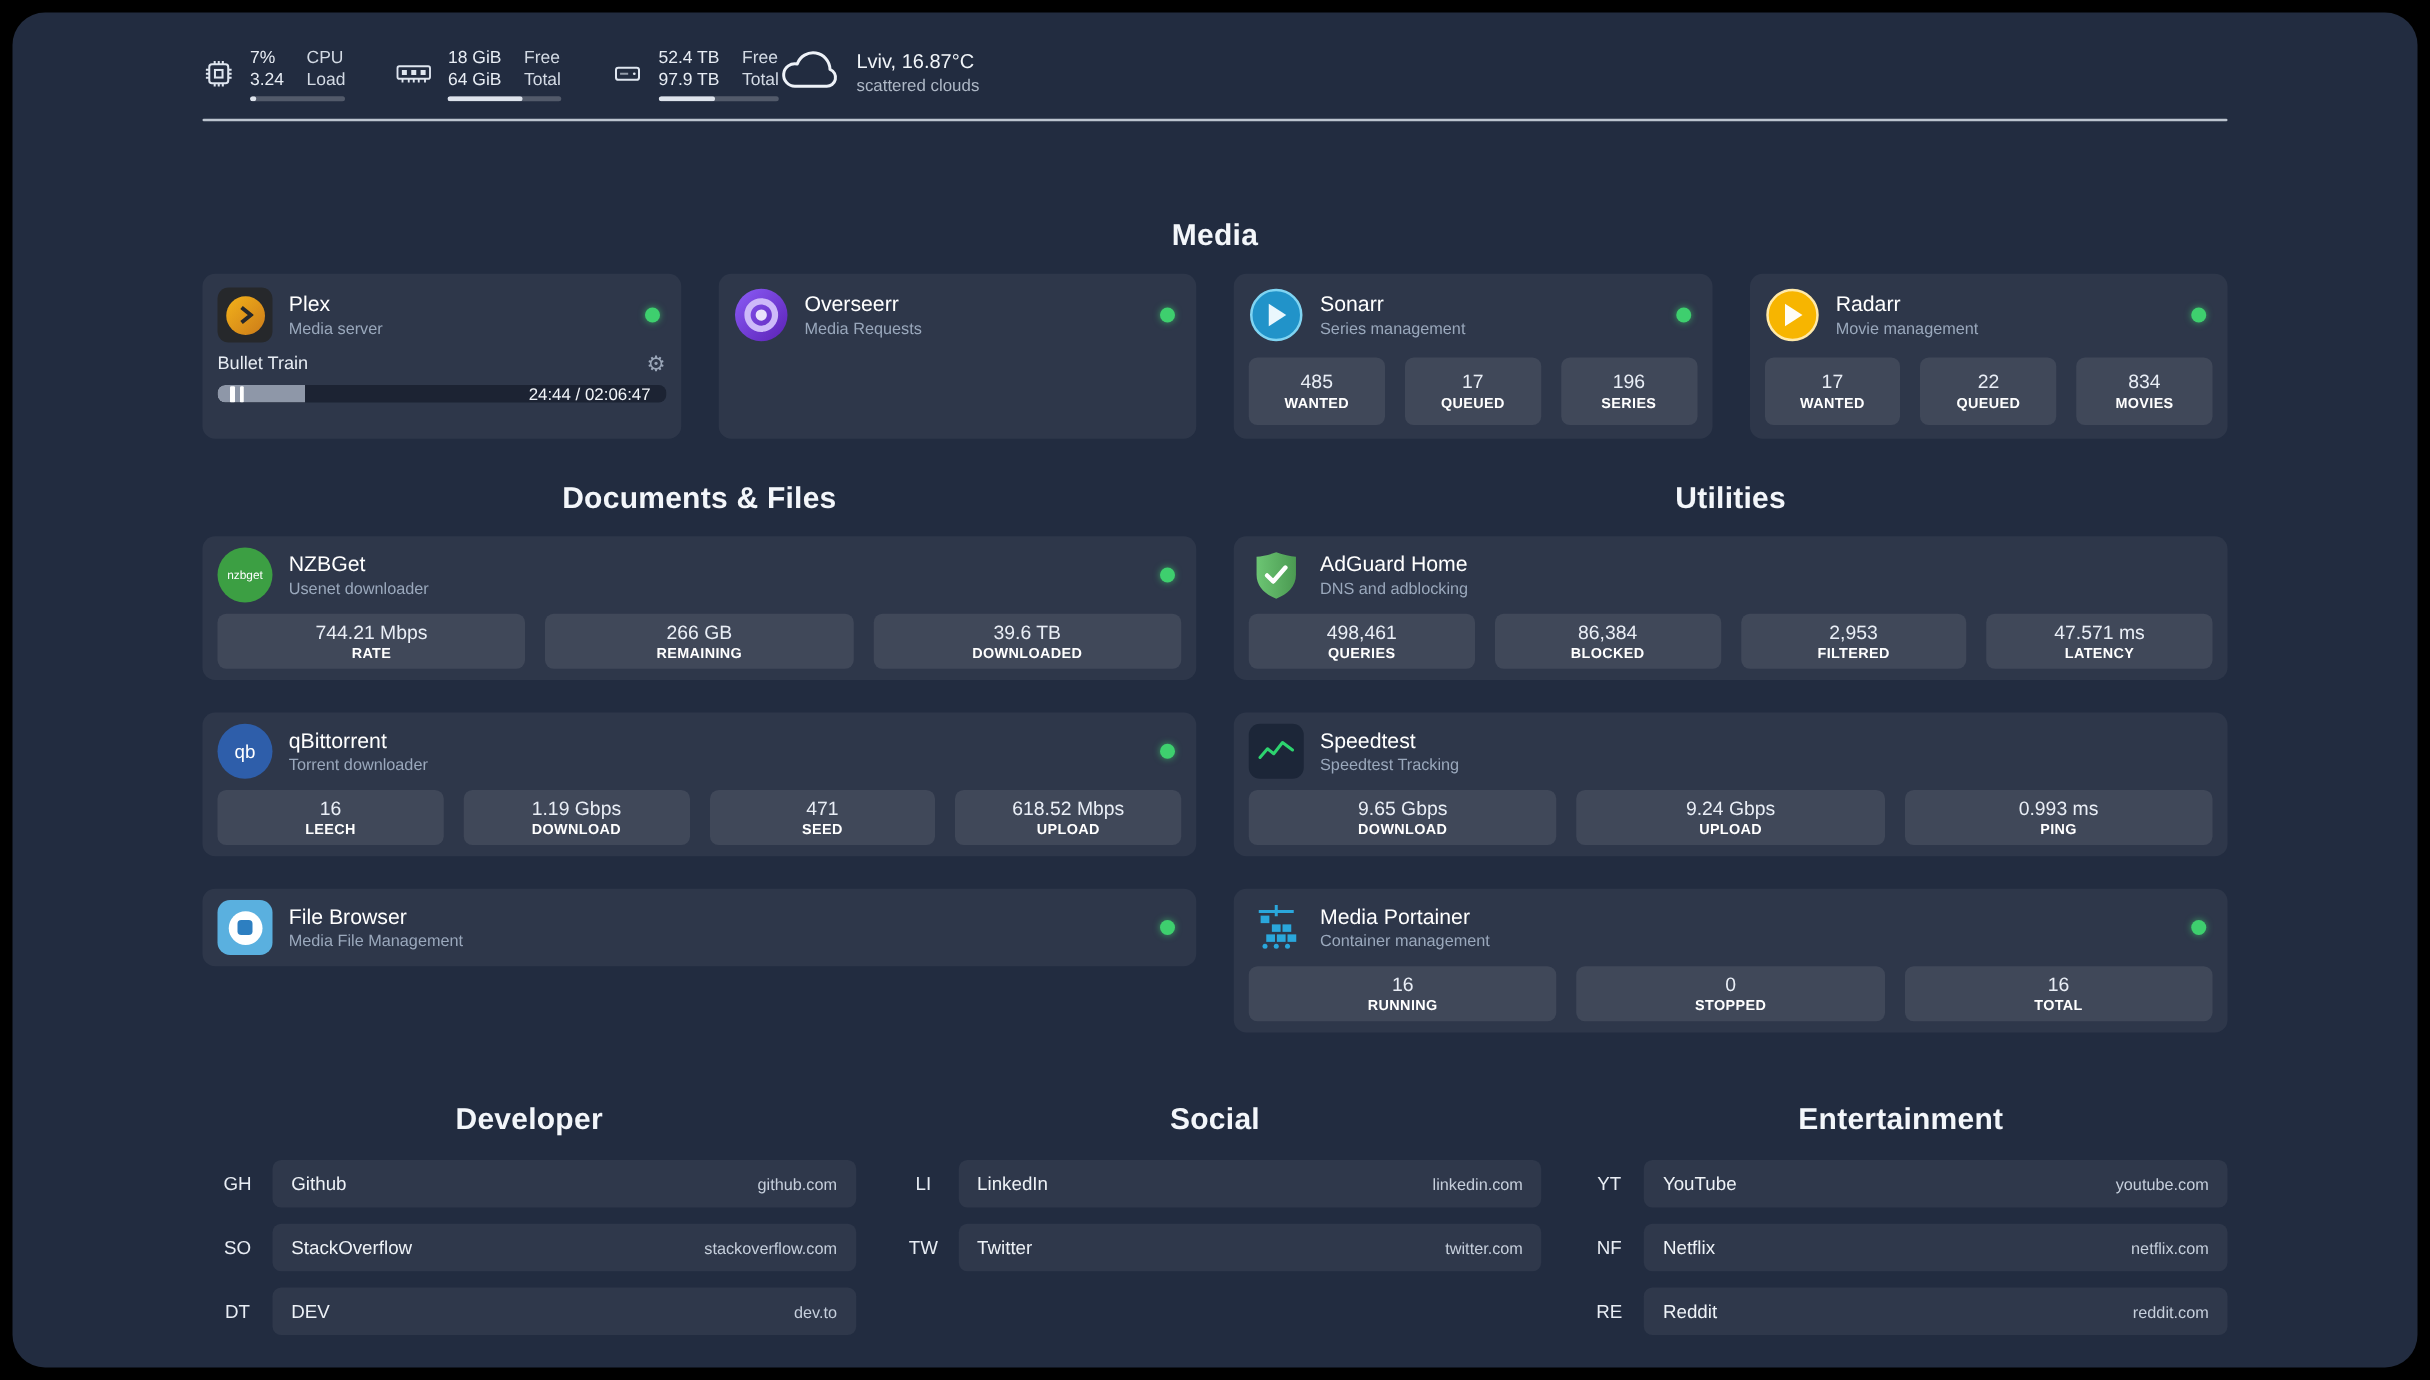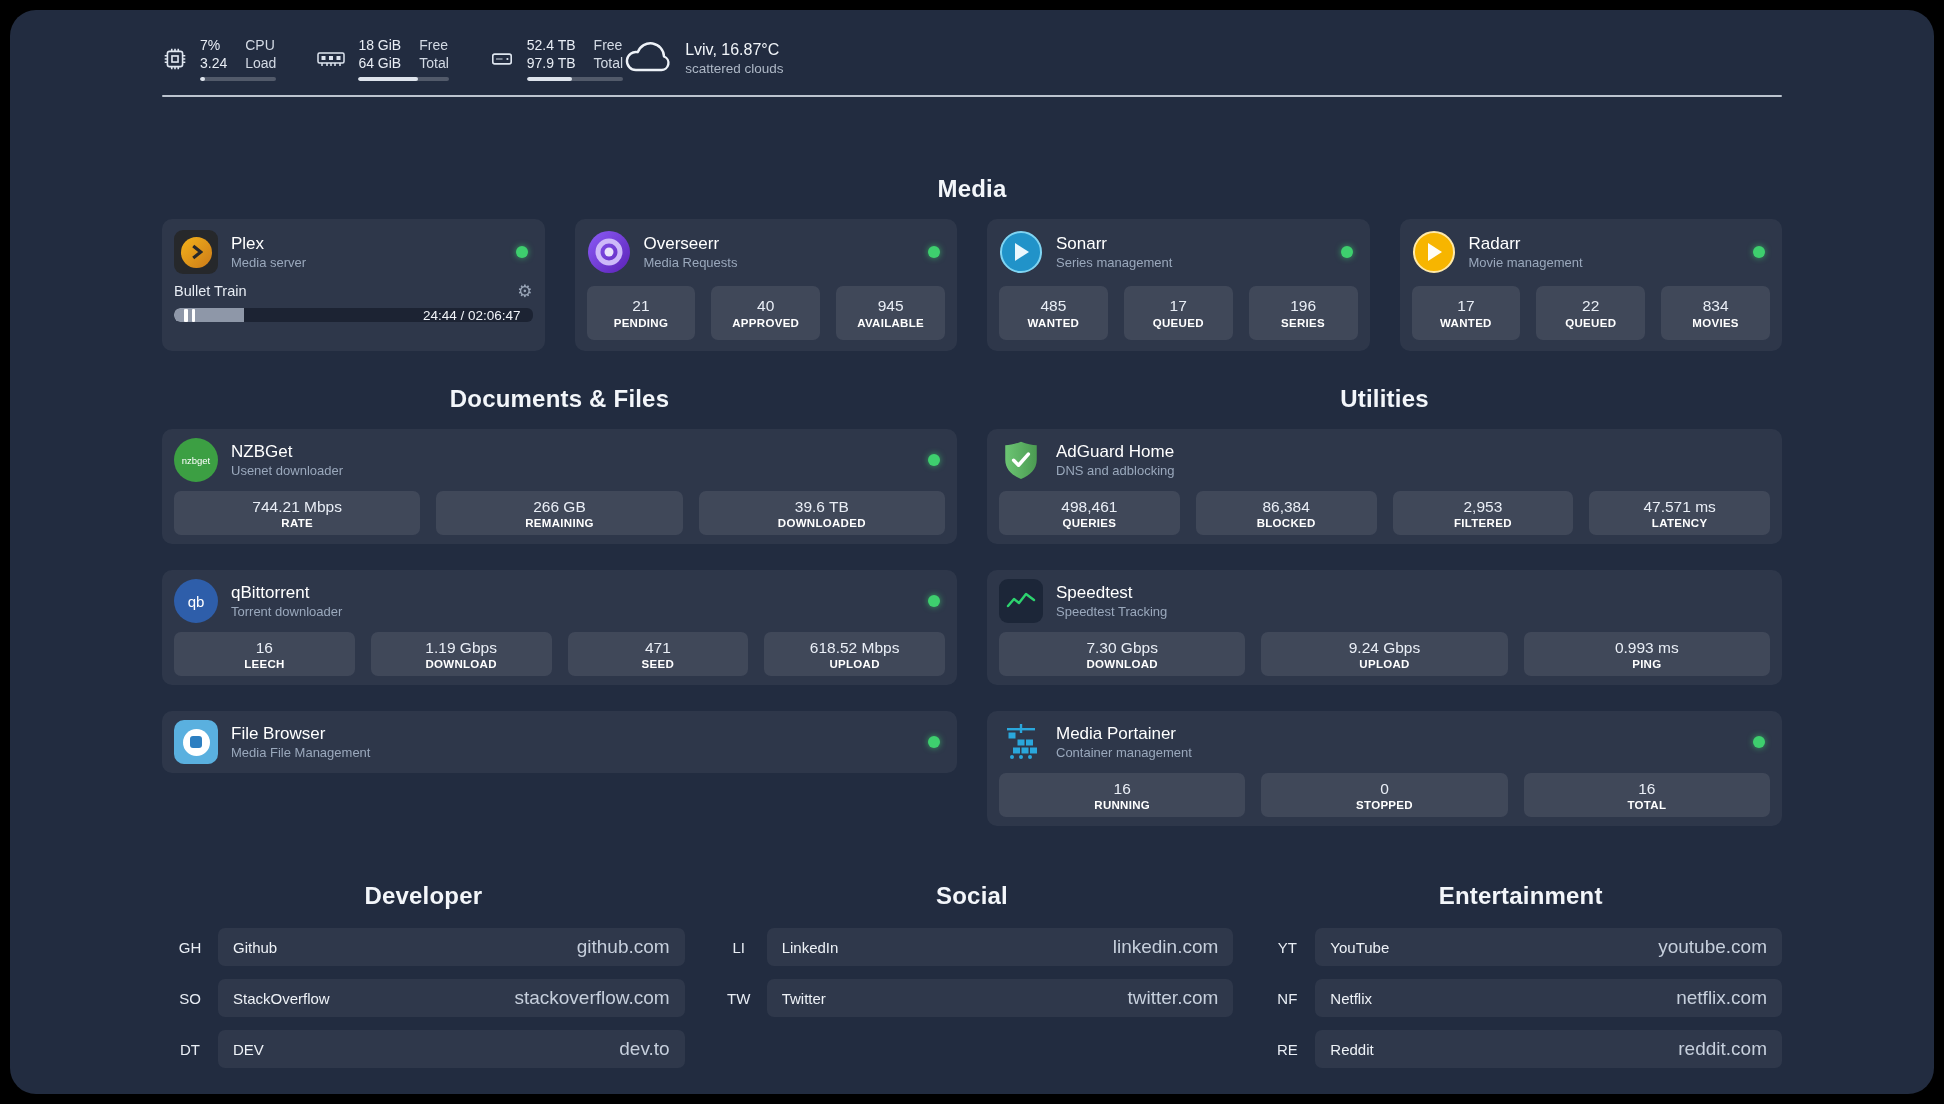--- a/index.html
+++ b/index.html
@@ -78,21 +78,21 @@
   .pause-icon i { display:block; width:3.5px; height:13px; background:#fff; border-radius:1px; }
   .player-time { position:relative; z-index:2; margin-left:auto; padding-right:12px; font-size:13.5px; color:#f2f5f9; }
 
   
   .bookmarks { margin-top:56px; display:grid; grid-template-columns:repeat(3,1fr); gap:26px; }
   .bookmarks .section-title { margin-bottom:18px; }
   .bm-row { display:flex; align-items:center; margin-bottom:13px; cursor:pointer; }
   .bm-abbr { width:56px; flex:none; text-align:center; font-size:15px; color:#e8edf4; }
   .bm-bar { flex:1; height:38px; background:rgba(255,255,255,.06); border-radius:7px; display:flex; align-items:center; padding:0 15px; }
   .bm-name { font-size:15px; color:#eef2f7; }
-  .bm-domain { margin-left:auto; font-size:19px; color:#c6cfdc; }
+  .bm-domain { margin-left:auto; font-size:13px; color:#c6cfdc; }
 </style>
 </head>
 <body>
 
 <div class="dashboard">
   <div class="content">
 
     <header class="topbar">
       <div class="resources">
 
@@ -237,34 +237,20 @@
                 <circle cx="22" cy="22" r="11" fill="none" stroke="#cdb9f9" stroke-width="5"></circle>
                 <circle cx="22" cy="22" r="4.5" fill="#e9e2fb"></circle>
               </svg>
             </span>
             <div class="svc-text">
               <div class="svc-name">Overseerr</div>
               <div class="svc-sub">Media Requests</div>
             </div>
             <span class="status-dot"></span>
           </div>
-          <div class="stats cols-3">
-            <div class="stat">
-              <span class="stat-value">21</span>
-                <span class="stat-label">PENDING</span>
-            </div>
-            <div class="stat">
-              <span class="stat-value">40</span>
-                <span class="stat-label">APPROVED</span>
-            </div>
-            <div class="stat">
-              <span class="stat-value">945</span>
-                <span class="stat-label">AVAILABLE</span>
-            </div>
-          </div>
         </div>
 
         <div class="card card--media">
           <div class="card-header">
             <span class="svc-icon">
               <svg width="44" height="44" viewBox="0 0 44 44">
                 <circle cx="22" cy="22" r="20" fill="#2193c9"></circle>
                 <circle cx="22" cy="22" r="20" fill="none" stroke="#7fd4f2" stroke-width="2"></circle>
                 <path d="M16 13l14 9-14 9z" fill="#eaf7fd"></path>
               </svg>
@@ -451,21 +437,21 @@
                 <path d="M2 16l6-7 5 4 7-9 8 6"></path>
               </svg>
             </span>
             <div class="svc-text">
               <div class="svc-name">Speedtest</div>
               <div class="svc-sub">Speedtest Tracking</div>
             </div>
           </div>
           <div class="stats cols-3">
             <div class="stat">
-              <span class="stat-value">7.30 Gbps</span>
+              <span class="stat-value">9.65 Gbps</span>
                 <span class="stat-label">DOWNLOAD</span>
             </div>
             <div class="stat">
               <span class="stat-value">9.24 Gbps</span>
                 <span class="stat-label">UPLOAD</span>
             </div>
             <div class="stat">
               <span class="stat-value">0.993 ms</span>
                 <span class="stat-label">PING</span>
             </div>

